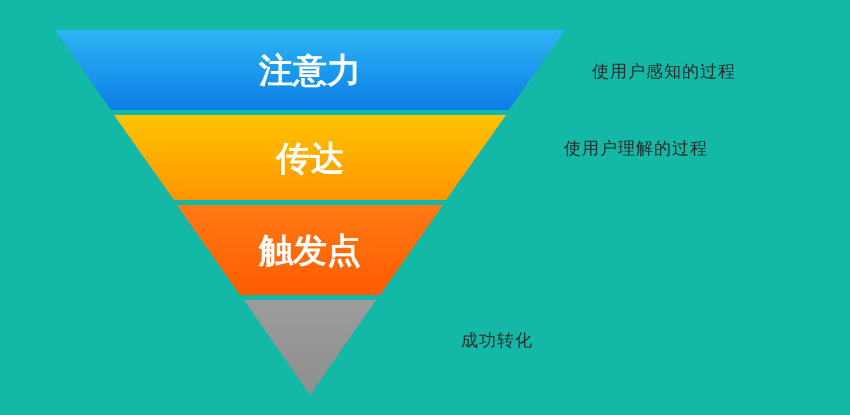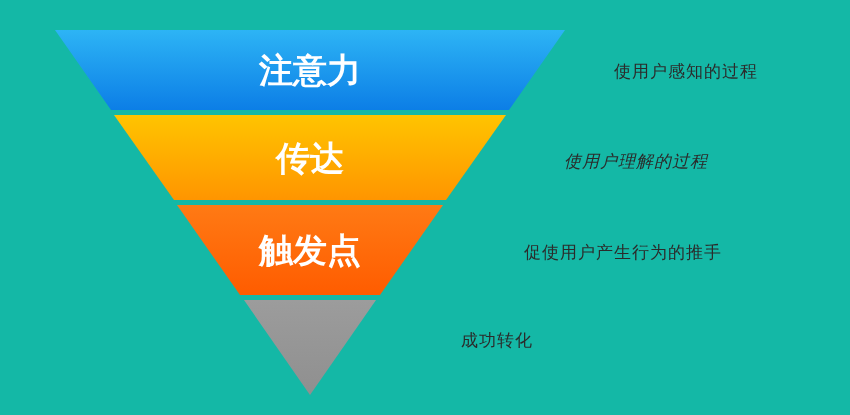--- a/index.html
+++ b/index.html
@@ -27,22 +27,22 @@
     text-anchor: middle;
   }
   .annotation {
     position: absolute;
     font-size: 17px;
     line-height: 22px;
     color: #2b2b2b;
     white-space: nowrap;
     letter-spacing: 1px;
   }
-  .ann-0 { left: 614px; top: 61px; }
-  .ann-1 { left: 564px; top: 151px; font-style: italic; }
+  .ann-0 { left: 592px; top: 61px; }
+  .ann-1 { left: 564px; top: 138px; }
   .ann-2 { left: 524px; top: 242px; }
   .ann-3 { left: 461px; top: 330px; text-align: right; }
 </style>
 </head>
 <body>
 
 <div class="canvas">
 
   <svg class="funnel-svg" width="850" height="415" viewBox="0 0 850 415">
     <defs>
@@ -72,16 +72,15 @@
 
     <polygon points="244,300 376,300 310,395" fill="url(#grad-layer-3)"></polygon>
 
     <text x="310" y="70" dominant-baseline="central" fill="#ffffff">注意力</text>
     <text x="310" y="158" dominant-baseline="central" fill="#ffffff">传达</text>
     <text x="310" y="250" dominant-baseline="central" fill="#ffffff">触发点</text>
   </svg>
 
   <div class="annotation ann-0">使用户感知的过程</div>
   <div class="annotation ann-1">使用户理解的过程</div>
-  <div class="annotation ann-2">促使用户产生行为的推手</div>
   <div class="annotation ann-3">成功转化</div>
 
 </div>
 
 </body></html>

